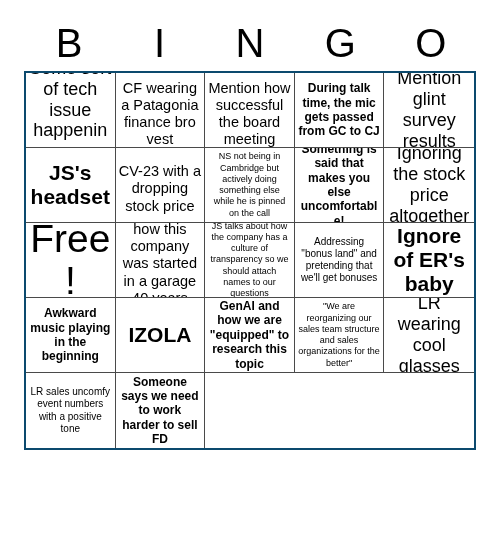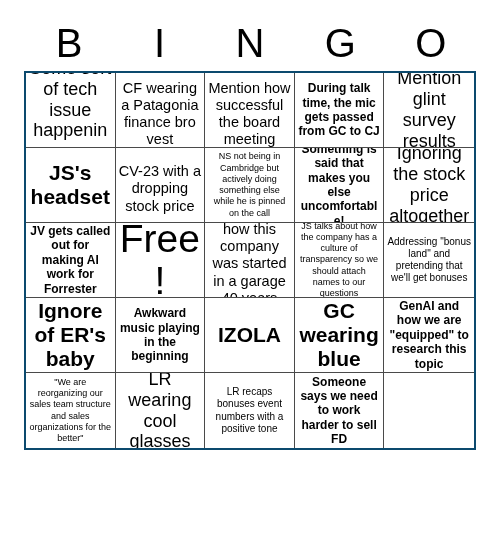--- a/index.html
+++ b/index.html
@@ -132,23 +132,20 @@
     <div class="cell sz-xxs">
         <span class="cell-text">NS not being in Cambridge but actively doing something else while he is pinned on the call</span>
       </div>
     <div class="cell sz-sm">
         <span class="cell-text">Something is said that makes you else uncomfortable!</span>
       </div>
 
     <div class="cell sz-lg">
         <span class="cell-text">Ignoring the stock price altogether</span>
       </div>
-    <div class="cell sz-sm">
-        <span class="cell-text">JV gets called out for making AI work for Forrester</span>
-      </div>
     <div class="cell sz-xxl">
         <span class="cell-text">Free!</span>
       </div>
     <div class="cell sz-md">
         <span class="cell-text">Bring up how this company was started in a garage 40 years ago</span>
       </div>
     <div class="cell sz-xxs">
         <span class="cell-text">JS talks about how the company has a culture of transparency so we should attach names to our questions</span>
       </div>
 
@@ -157,34 +154,31 @@
       </div>
     <div class="cell sz-xl">
         <span class="cell-text">Ignore of ER's baby</span>
       </div>
     <div class="cell sz-sm">
         <span class="cell-text">Awkward music playing in the beginning</span>
       </div>
     <div class="cell sz-xl">
         <span class="cell-text">IZOLA</span>
       </div>
-    <div class="cell sz-xl">
-        <span class="cell-text">GC wearing blue</span>
-      </div>
 
     <div class="cell sz-sm">
         <span class="cell-text">GenAI and how we are "equipped" to research this topic</span>
       </div>
     <div class="cell sz-xxs">
         <span class="cell-text">"We are reorganizing our sales team structure and sales organizations for the better"</span>
       </div>
     <div class="cell sz-lg">
         <span class="cell-text">LR wearing cool glasses</span>
       </div>
     <div class="cell sz-xs">
-        <span class="cell-text">LR recaps bonuses event numbers with a positive tone</span>
+        <span class="cell-text">LR sales uncomfy event numbers with a positive tone</span>
       </div>
     <div class="cell sz-sm">
         <span class="cell-text">Someone says we need to work harder to sell FD</span>
       </div>
   </div>
 
 </div>
 
 </body></html>

